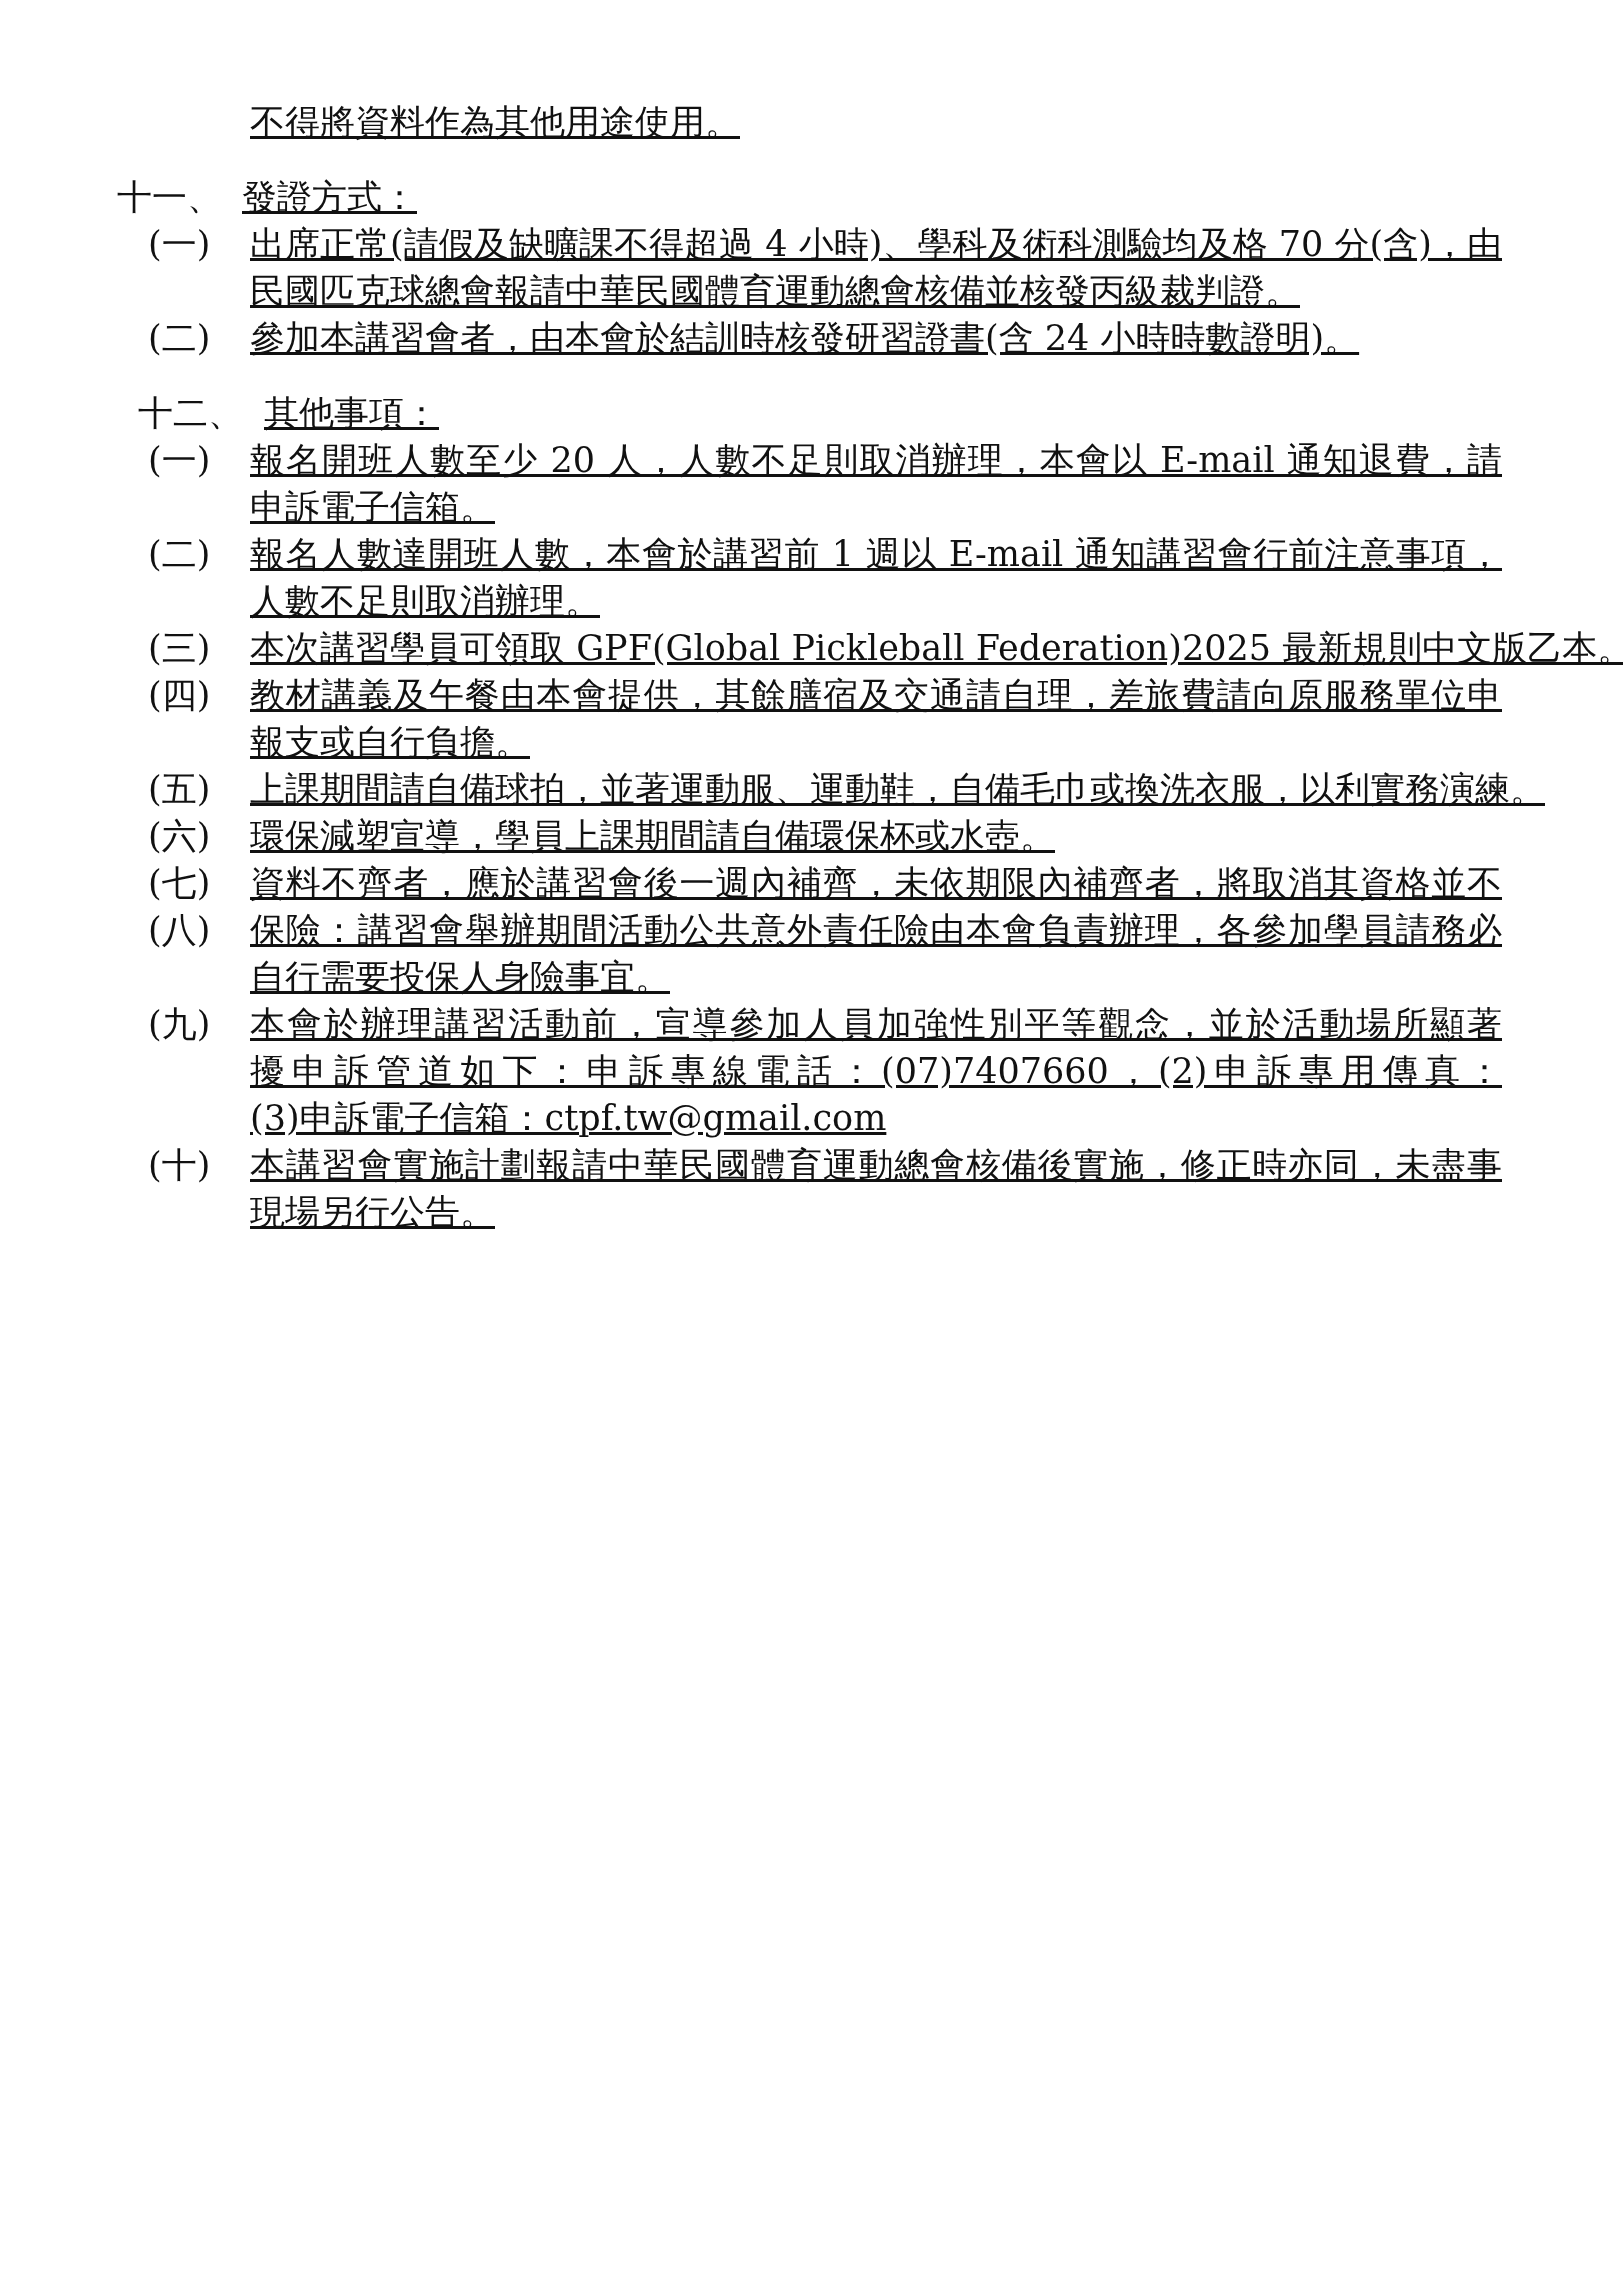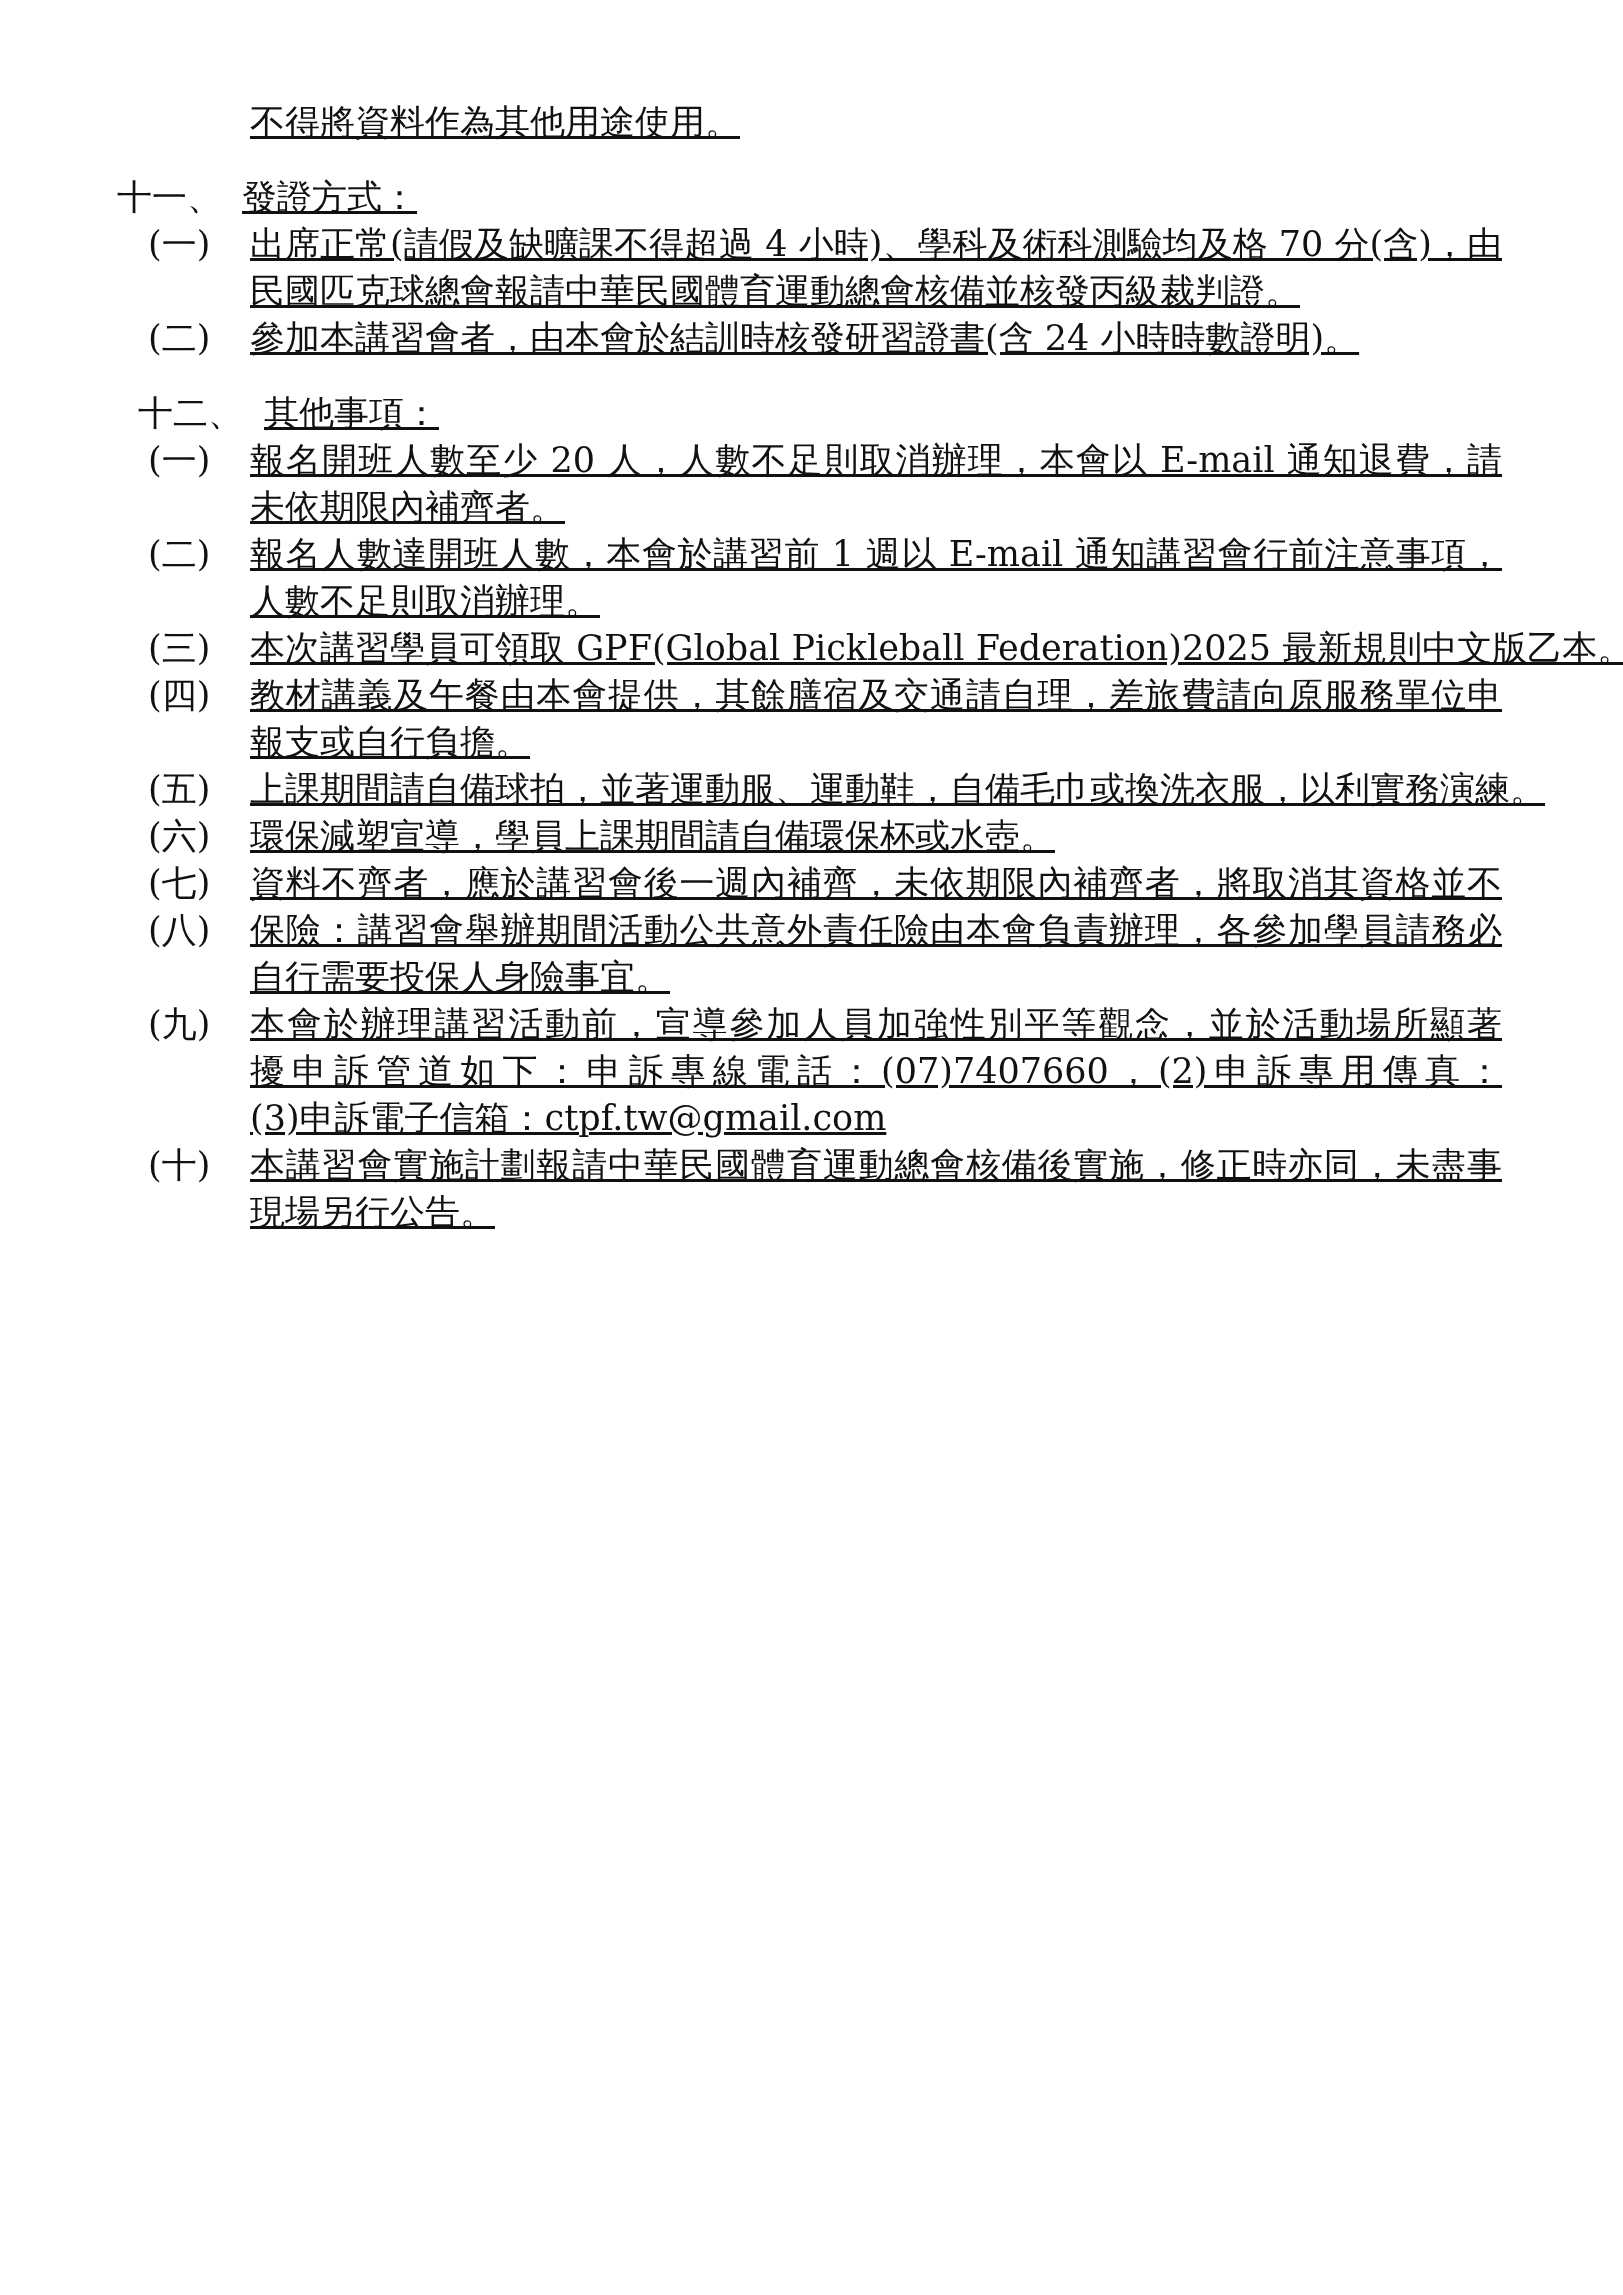--- a/index.html
+++ b/index.html
@@ -74,21 +74,21 @@
       </div>
       <div class="row sec2">
         <span class="marker sec-mk">十二、</span>
         <span class="title">其他事項：</span>
       </div>
       <div class="row">
         <span class="marker item-mk">(一)</span>
         <div class="text full">報名開班人數至少 20 人，人數不足則取消辦理，本會以 E-mail 通知退費，請務必自</div>
       </div>
       <div class="row">
-        <div class="text">未依期限內補齊者。</div>
+        <div class="text">申訴電子信箱。</div>
       </div>
       <div class="row">
         <span class="marker item-mk">(二)</span>
         <div class="text full">報名人數達開班人數，本會於講習前 1 週以 E-mail 通知講習會行前注意事項，請務</div>
       </div>
       <div class="row">
         <div class="text">人數不足則取消辦理。</div>
       </div>
       <div class="row">
         <span class="marker item-mk">(三)</span>

